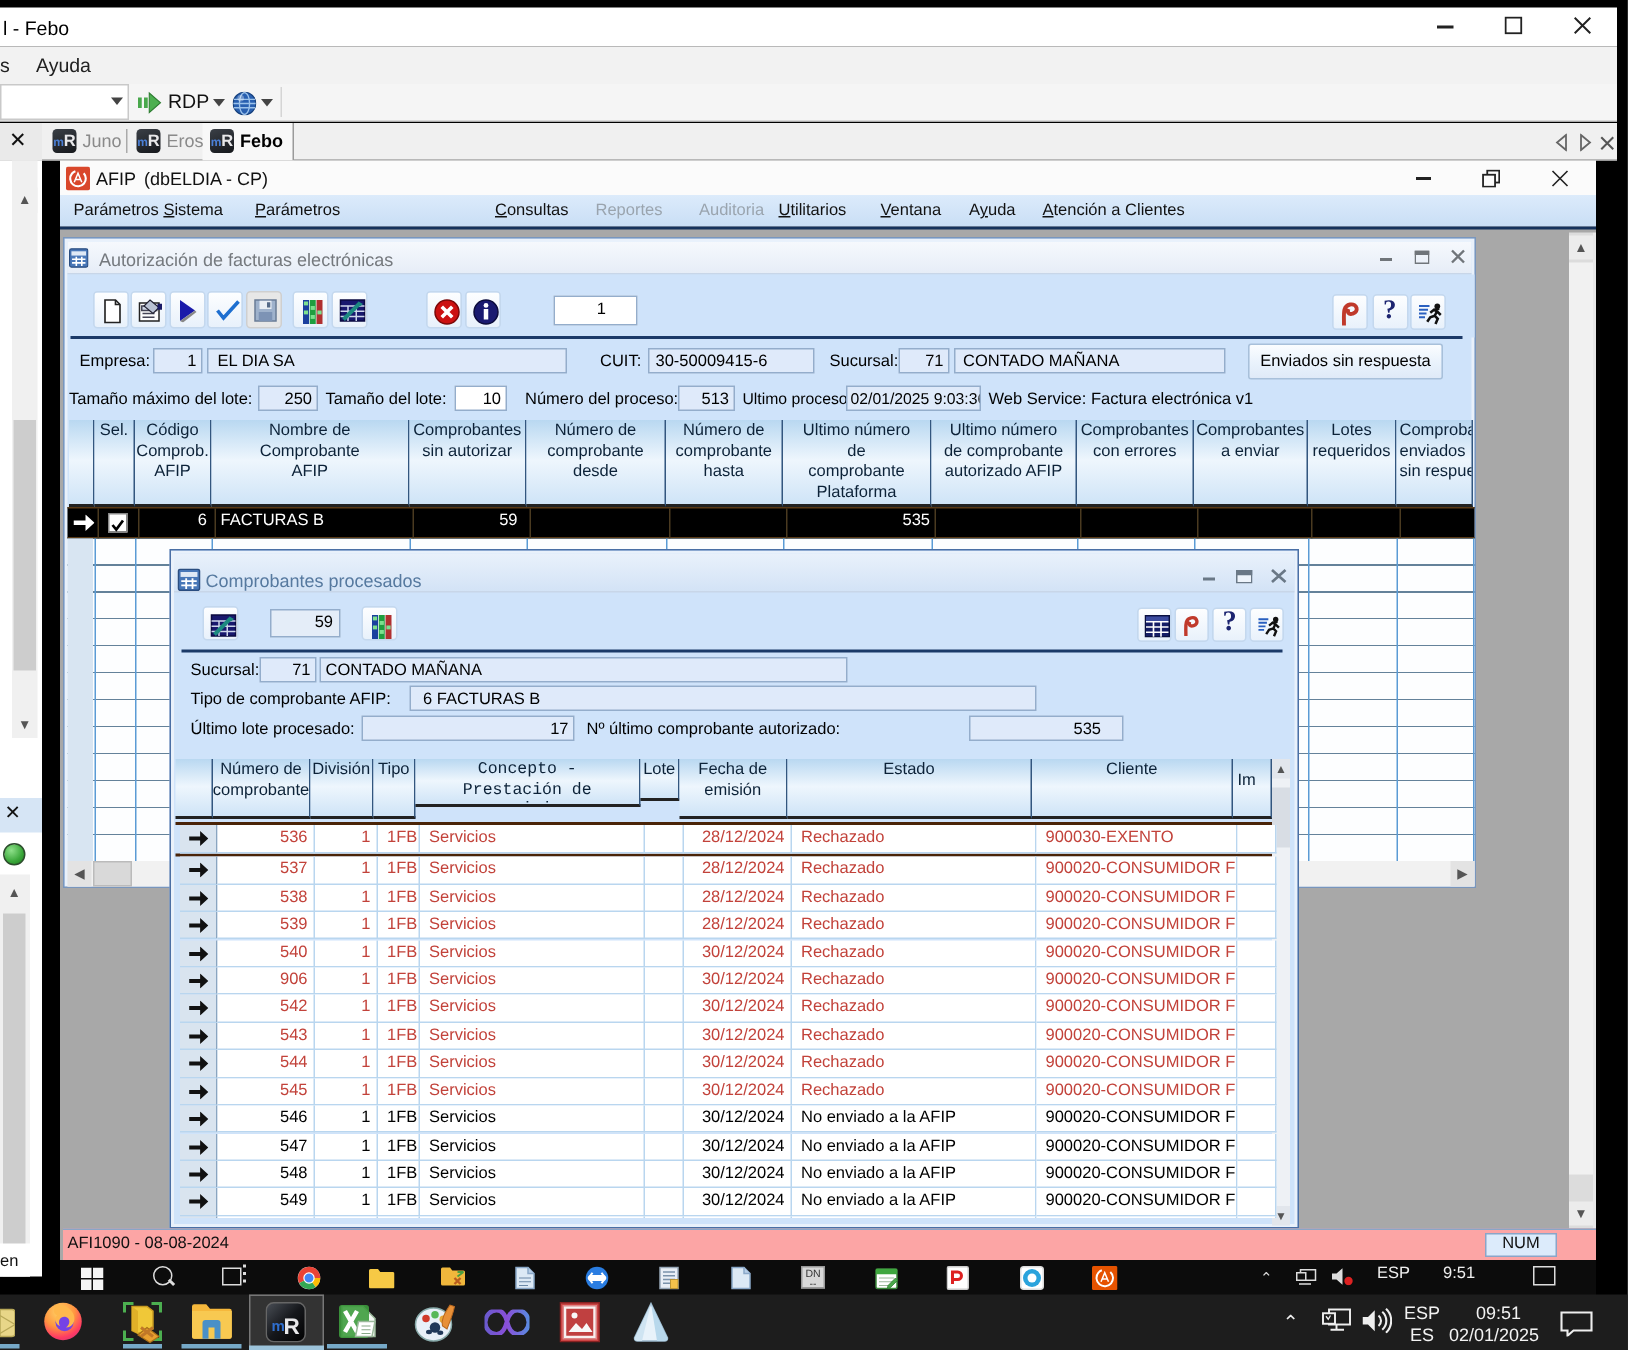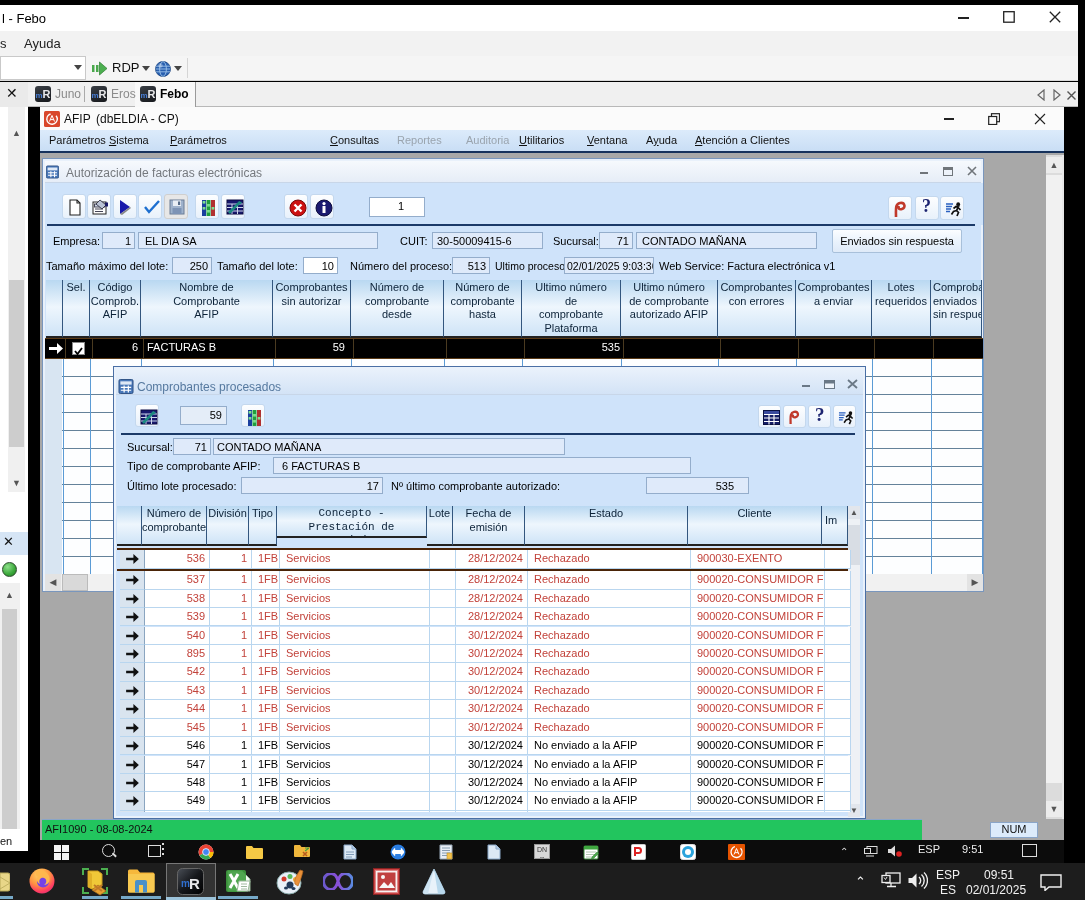--- a/index.html
+++ b/index.html
@@ -18,21 +18,21 @@
 
 #leftpanel { left:0; top:107px; width:28px; height:744px; background:#fff; }
 
 #session { left:40px; top:107px; width:1024px; height:757px; background:#a8a8a8; }
 #afiptitle { left:0; top:0; width:1024px; height:23px; background:#fbfbfb; }
 #afipmenu { left:0; top:23px; width:1024px; height:23px; background:linear-gradient(#dcebfb,#c9def5); border-bottom:2px solid #16325c; }
 #afipmenu .m { position:absolute; top:4px; font-size:11px; color:#111; }
 #afipmenu .m u { text-decoration:underline; }
 #afipmenu .dis { color:#9aa4ae; }
 #mdi { left:2px; top:48px; width:1020px; height:664px; background:#a8a8a8; }
-#statusbar { left:2px; top:712px; width:880px; height:21px; background:#22c55e; border-top:1px solid #8aa5c8; font-size:11px; color:#111; }
+#statusbar { left:2px; top:712px; width:1022px; height:21px; background:#fca5a5; border-top:1px solid #8aa5c8; font-size:11px; color:#111; }
 
 .win { position:absolute; background:#cfe3fa; border:1px solid #7996bd; box-shadow:inset 0 0 0 2px #e9f1fb; }
 .wtitle { position:absolute; left:2px; top:2px; right:2px; height:22px; background:linear-gradient(#f6f9fd,#e6edf7); border-bottom:1px solid #c8d6e8; font-size:12px; color:#75797e; }
 .wtitle .txt { position:absolute; left:26px; top:4px; }
 .wticon { position:absolute; left:7px; top:3px; width:16px; height:16px; }
 
 .tbtn { position:absolute; width:26px; height:26px; background:linear-gradient(#fdfeff,#e8f1fb); border:1px solid #c4d8ee; border-radius:3px; }
 .tbtn svg { position:absolute; left:4px; top:4px; }
 
 .lbl { position:absolute; font-size:11px; color:#000; white-space:nowrap; }
@@ -459,21 +459,21 @@
         </div>
       <div class="gh" style="left:93px;top:139px;width:42px;height:40px;">
           <div>División</div>
         </div>
       <div class="gh" style="left:135px;top:139px;width:28px;height:40px;justify-content:center;">
           <div>Tipo</div>
         </div>
       <div class="gh" style="left:163px;top:139px;width:150px;height:32px;font-family:Liberation Mono, monospace;">
           <div>Concepto -<br>Prestación de servicios</div>
         </div>
-      <div class="gh" style="left:313px;top:139px;width:26px;height:40px;">
+      <div class="gh" style="left:313px;top:139px;width:26px;height:28px;">
           <div>Lote</div>
         </div>
       <div class="gh" style="left:339px;top:139px;width:72px;height:40px;">
           <div>Fecha de<br>emisión</div>
         </div>
       <div class="gh" style="left:574px;top:139px;width:134px;height:40px;">
           <div>Cliente</div>
         </div>
       <div class="gh" style="left:411px;top:139px;width:163px;height:40px;">
           <div>Estado</div>
@@ -555,21 +555,21 @@
   <div class="ccell" style="left:313px;width:26px;"></div>
   <div class="ccell r red" style="left:339px;width:72px;">30/12/2024</div>
   <div class="ccell l red" style="left:411px;width:163px;">Rechazado</div>
   <div class="ccell l red" style="left:574px;width:134px;">900020-CONSUMIDOR FI</div>
   <div class="ccell" style="left:708px;width:26px;"></div>
 </div>
 <div class="crow abs" style="top:277.9px;height:18.4px;">
   <div class="ccell arr" style="left:3px;width:25px;"><svg width="13" height="10" viewBox="0 0 14 11" style="margin-top:4px;">
                 <path d="M0 4 h8 v-4 l6 5.5 -6 5.5 v-4 h-8 z" fill="#111"></path>
               </svg></div>
-  <div class="ccell r red" style="left:28px;width:65px;">895</div>
+  <div class="ccell r red" style="left:28px;width:65px;">906</div>
   <div class="ccell r red" style="left:93px;width:42px;">1</div>
   <div class="ccell l red" style="left:135px;width:28px;">1FB</div>
   <div class="ccell l red" style="left:163px;width:150px;">Servicios</div>
   <div class="ccell" style="left:313px;width:26px;"></div>
   <div class="ccell r red" style="left:339px;width:72px;">30/12/2024</div>
   <div class="ccell l red" style="left:411px;width:163px;">Rechazado</div>
   <div class="ccell l red" style="left:574px;width:134px;">900020-CONSUMIDOR FI</div>
   <div class="ccell" style="left:708px;width:26px;"></div>
 </div>
 <div class="crow abs" style="top:296.4px;height:18.4px;">

